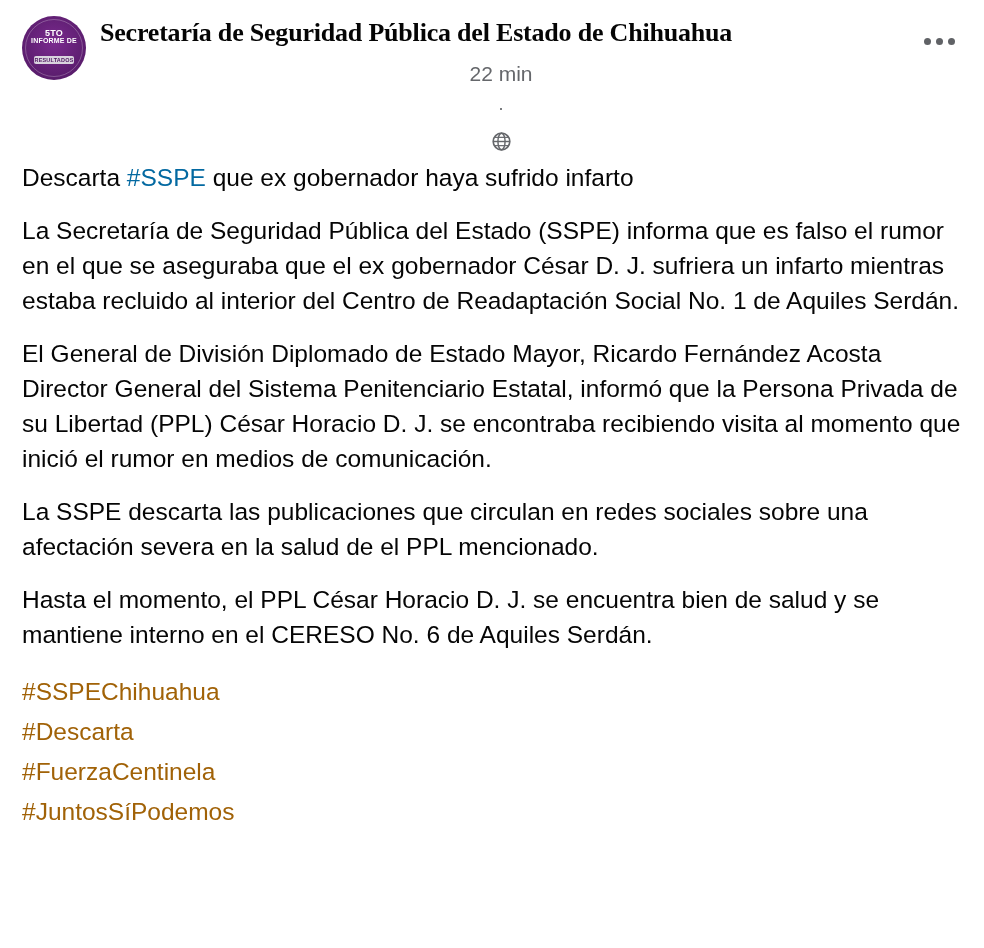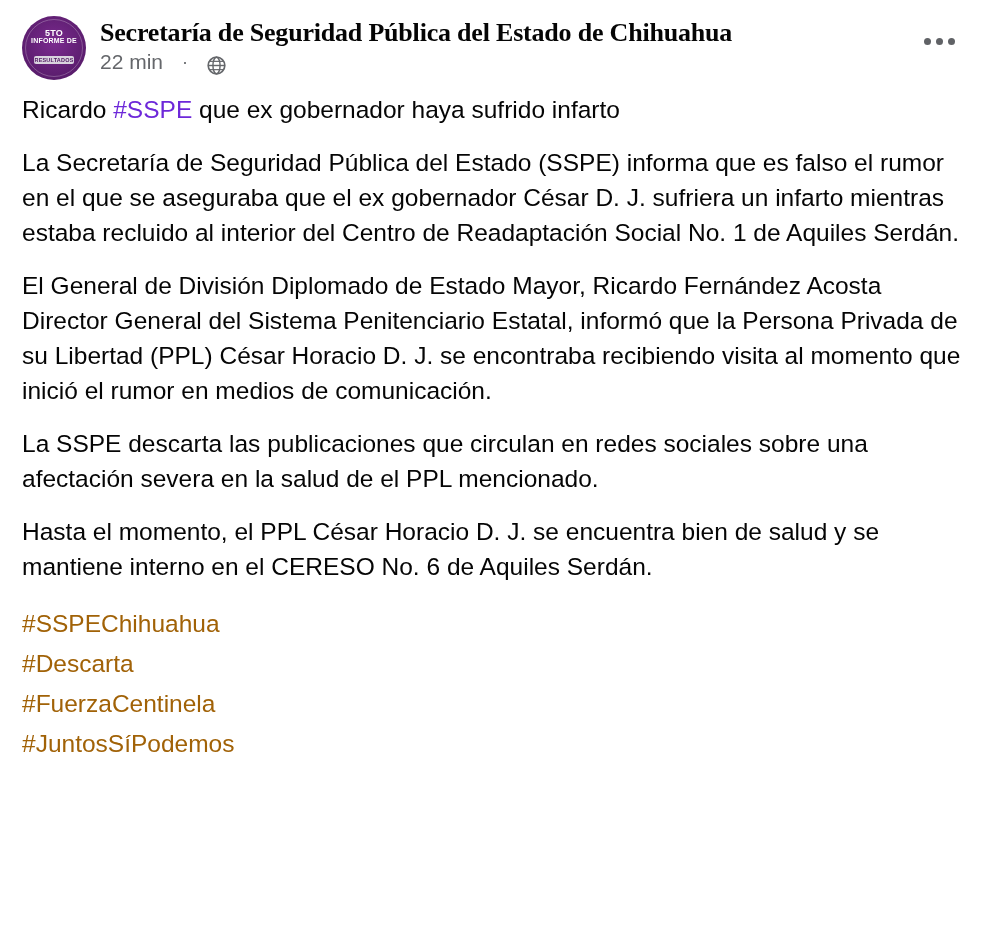--- a/index.html
+++ b/index.html
@@ -81,25 +81,26 @@
     font-size: 26px;
     line-height: 33px;
     font-weight: bold;
     color: #050505;
     letter-spacing: -0.2px;
     font-family: Liberation Serif, serif;
   }
   .meta {
     display: flex;
     align-items: center;
-    gap: 19px;
-    margin-top: 0;
+    gap: 8px;
+    margin-top: 12px;
     color: #65676b;
     font-size: 21px;
     line-height: 26px;
+    flex-direction: column;
   }
   .meta .dot {
     color: #65676b;
     font-size: 18px;
   }
   .globe-icon {
     display: inline-block;
     width: 19px;
     height: 19px;
     position: relative;
@@ -130,21 +131,21 @@
     line-height: 35px;
     color: #050505;
   }
   .post-body p {
     margin: 0 0 18px 0;
   }
   .post-body p:last-child {
     margin-bottom: 0;
   }
   .link {
-    color: #6d28d9;
+    color: #0369a1;
     cursor: pointer;
     margin-top: 39px;
   }
   .tags {
     padding-top: 2px;
   }
   .tags div {
     color: #a16207;
     font-size: 24.5px;
     line-height: 40px;
@@ -186,21 +187,21 @@
 
     <div class="more-btn">
       <span></span>
       <span></span>
       <span></span>
     </div>
   </div>
 
   <div class="post-body">
 
-    <p><span>Ricardo </span><span class="link">#SSPE</span><span> que ex gobernador haya sufrido infarto</span></p>
+    <p><span>Descarta </span><span class="link">#SSPE</span><span> que ex gobernador haya sufrido infarto</span></p>
 
     <p>La Secretaría de Seguridad Pública del Estado (SSPE) informa que es falso el rumor en el que se aseguraba que el ex gobernador César D. J. sufriera un infarto mientras estaba recluido al interior del Centro de Readaptación Social No. 1 de Aquiles Serdán.</p>
     <p>El General de División Diplomado de Estado Mayor, Ricardo Fernández Acosta Director General del Sistema Penitenciario Estatal, informó que la Persona Privada de su Libertad (PPL) César Horacio D. J. se encontraba recibiendo visita al momento que inició el rumor en medios de comunicación.</p>
     <p>La SSPE descarta las publicaciones que circulan en redes sociales sobre una afectación severa en la salud de el PPL mencionado.</p>
     <p>Hasta el momento, el PPL César Horacio D. J. se encuentra bien de salud y se mantiene interno en el CERESO No. 6 de Aquiles Serdán.</p>
 
     <div class="tags">
       <div>#SSPEChihuahua</div>
       <div>#Descarta</div>
       <div>#FuerzaCentinela</div>

